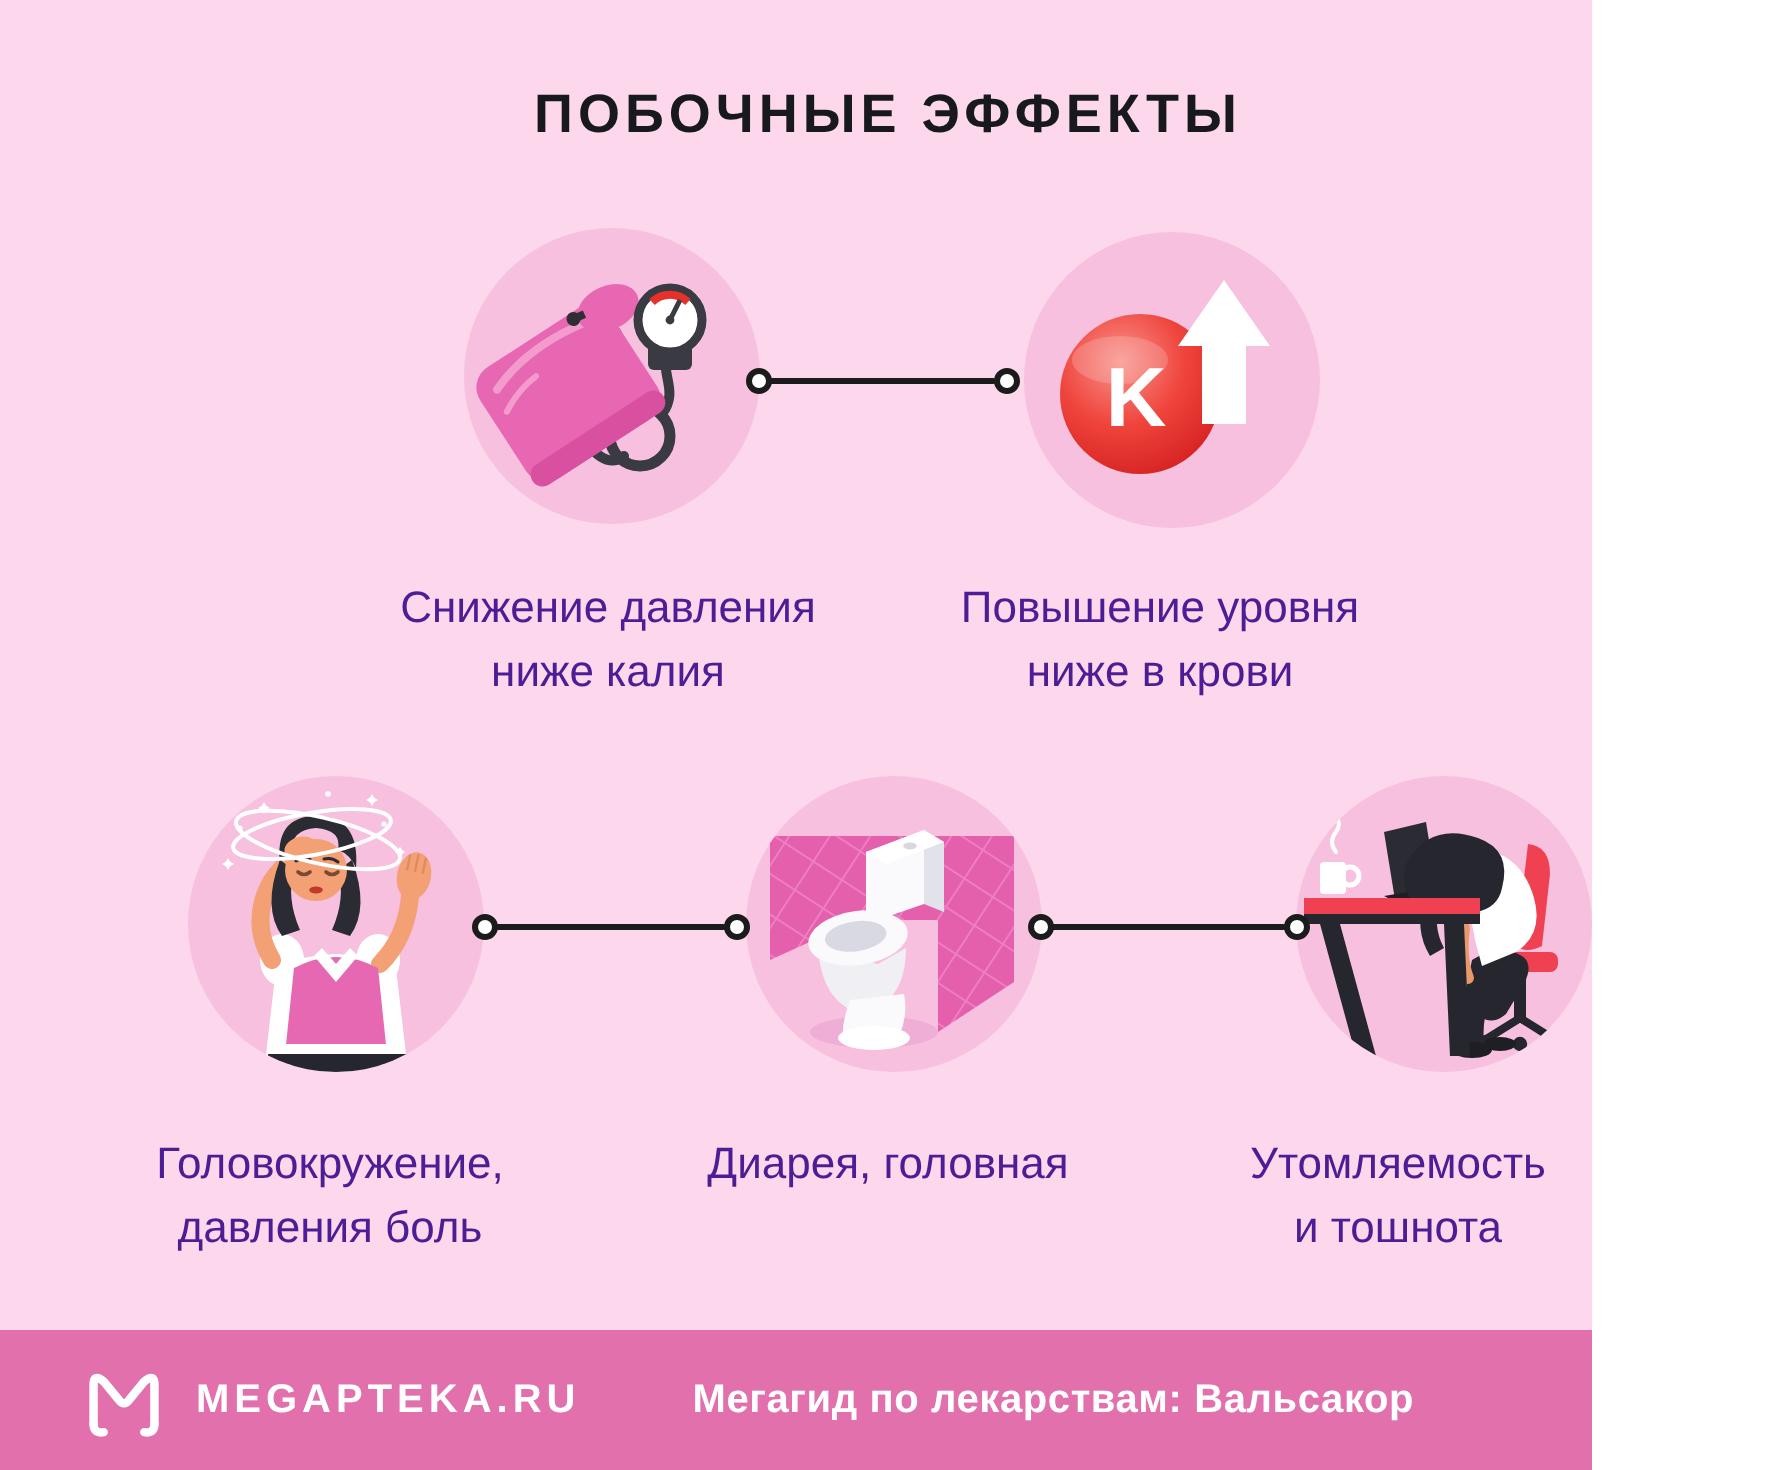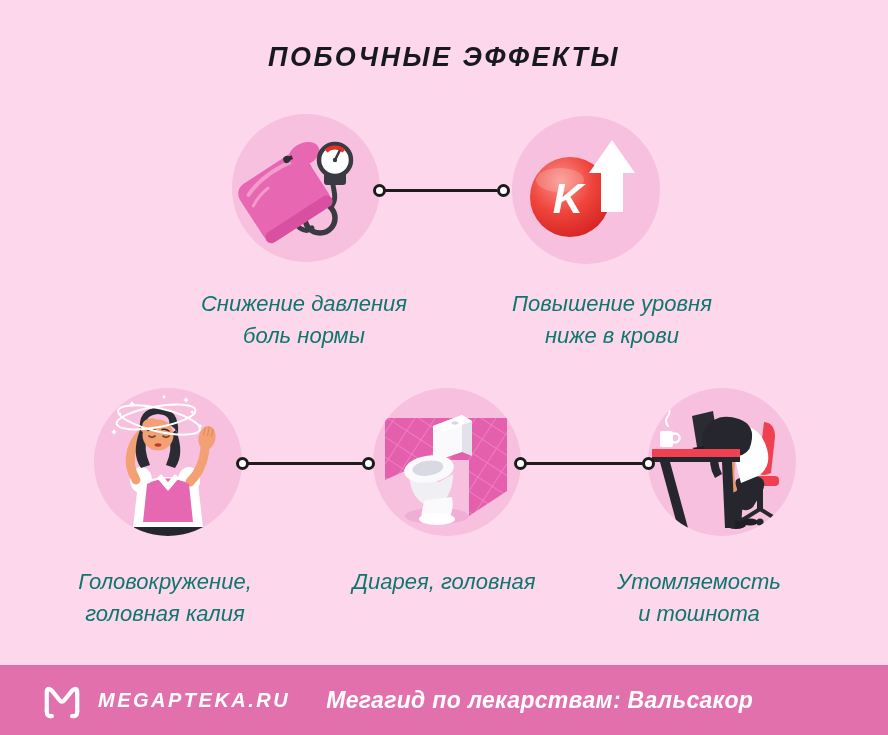--- a/index.html
+++ b/index.html
@@ -1,55 +1,54 @@
 <!DOCTYPE html>
 <html><head>
 <meta charset="utf-8">
 <style>
   html,body { margin:0; padding:0; }
   .canvas {
-    position:relative; width:888px; height:735px;
+    position:relative; width:796px; height:735px;
     background:#FDD7EB; overflow:hidden;
     font-family:"Liberation Sans", sans-serif;
-    font-style:italic;
   }
   .title {
     position:absolute; top:42px; left:0; width:888px;
     text-align:center; font-size:27px; font-weight:bold;
     letter-spacing:2.5px; color:#18181F;
   }
   .bubble {
     position:absolute; width:148px; height:148px; border-radius:50%;
     background:#F7C0DE; overflow:hidden;
   }
   .bubble svg { display:block; }
   .caption {
     position:absolute; width:260px; text-align:center;
-    font-size:22px; line-height:32px; color:#0f766e; font-weight:400;
+    font-size:22px; line-height:32px; color:#4c1d95; font-weight:400;
   }
   .caption span { display:block; }
   .connector-line {
     position:absolute; height:3px; background:#1B1B1B; border-radius:2px;
   }
   .connector-node {
     position:absolute; width:13px; height:13px; box-sizing:border-box;
     border:3px solid #1B1B1B; border-radius:50%; background:#FFFFFF;
   }
   .footer {
     position:absolute; left:0; top:665px; width:888px; height:70px;
     background:#E170AD; display:flex; align-items:center;
     padding-left:40px; box-sizing:border-box;
   }
   .footer .logo { width:44px; height:42px; margin-right:14px; }
   .brand {
     color:#FFFFFF; font-weight:bold; font-size:20px;
-    letter-spacing:2.5px; margin-right:36px;
+    letter-spacing:2.5px; margin-right:56px;
   }
   .tagline {
-    color:#FFFFFF; font-weight:bold; font-size:23px; letter-spacing:0.3px;
+    color:#FFFFFF; font-weight:bold; font-size:20px; letter-spacing:0.3px;
   }
 </style>
 </head>
 <body>
 
 <div class="canvas">
 
   <div class="title">ПОБОЧНЫЕ ЭФФЕКТЫ</div>
 
   <div class="bubble" style="left:232px; top:114px;">
@@ -98,23 +97,23 @@
       <text x="56" y="97" text-anchor="middle" font-size="42" font-weight="bold" font-family="Liberation Sans, sans-serif" fill="#FFFFFF">K</text>
     </svg>
   </div>
 
   <div class="connector-line" style="left:384px; top:189px; width:114px;"></div>
   <div class="connector-node" style="left:373px; top:184px;"></div>
   <div class="connector-node" style="left:497px; top:184px;"></div>
 
   <div class="caption" style="left:174px; top:288px;">
     <span>Снижение давления</span>
-    <span>боль нормы</span>
-  </div>
-  <div class="caption" style="left:482px; top:288px;">
+    <span>ниже калия</span>
+  </div>
+  <div class="caption" style="left:450px; top:288px;">
     <span>Повышение уровня</span>
     <span>ниже в крови</span>
   </div>
 
   <div class="bubble" style="left:94px; top:388px;">
     <svg width="148" height="148" viewBox="0 0 148 148">
 
       <path d="M44 96 q30 -14 60 0 l6 52 h-72 z" fill="#FFFFFF"></path>
       <ellipse cx="47" cy="92" rx="11" ry="13" fill="#FFFFFF"></ellipse>
       <ellipse cx="95" cy="92" rx="11" ry="13" fill="#FFFFFF"></ellipse>
@@ -235,21 +234,21 @@
   <div class="connector-line" style="left:247px; top:462px; width:116px;"></div>
   <div class="connector-node" style="left:236px; top:457px;"></div>
   <div class="connector-node" style="left:362px; top:457px;"></div>
 
   <div class="connector-line" style="left:525px; top:462px; width:118px;"></div>
   <div class="connector-node" style="left:514px; top:457px;"></div>
   <div class="connector-node" style="left:642px; top:457px;"></div>
 
   <div class="caption" style="left:35px; top:566px;text-align:center;">
     <span>Головокружение,</span>
-    <span>головная калия</span>
+    <span>давления боль</span>
   </div>
   <div class="caption" style="left:314px; top:566px;">
     <span>Диарея, головная</span>
     <span></span>
   </div>
   <div class="caption" style="left:569px; top:566px;">
     <span>Утомляемость</span>
     <span>и тошнота</span>
   </div>
 

